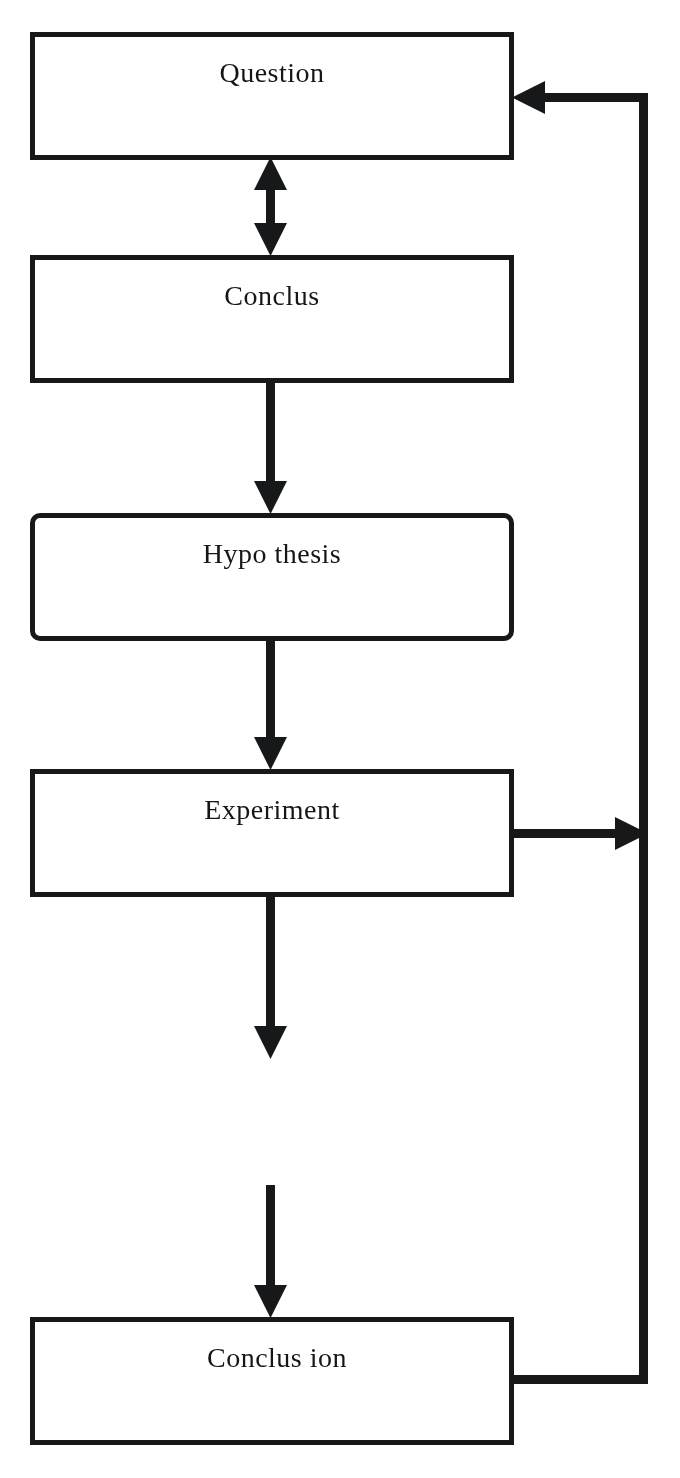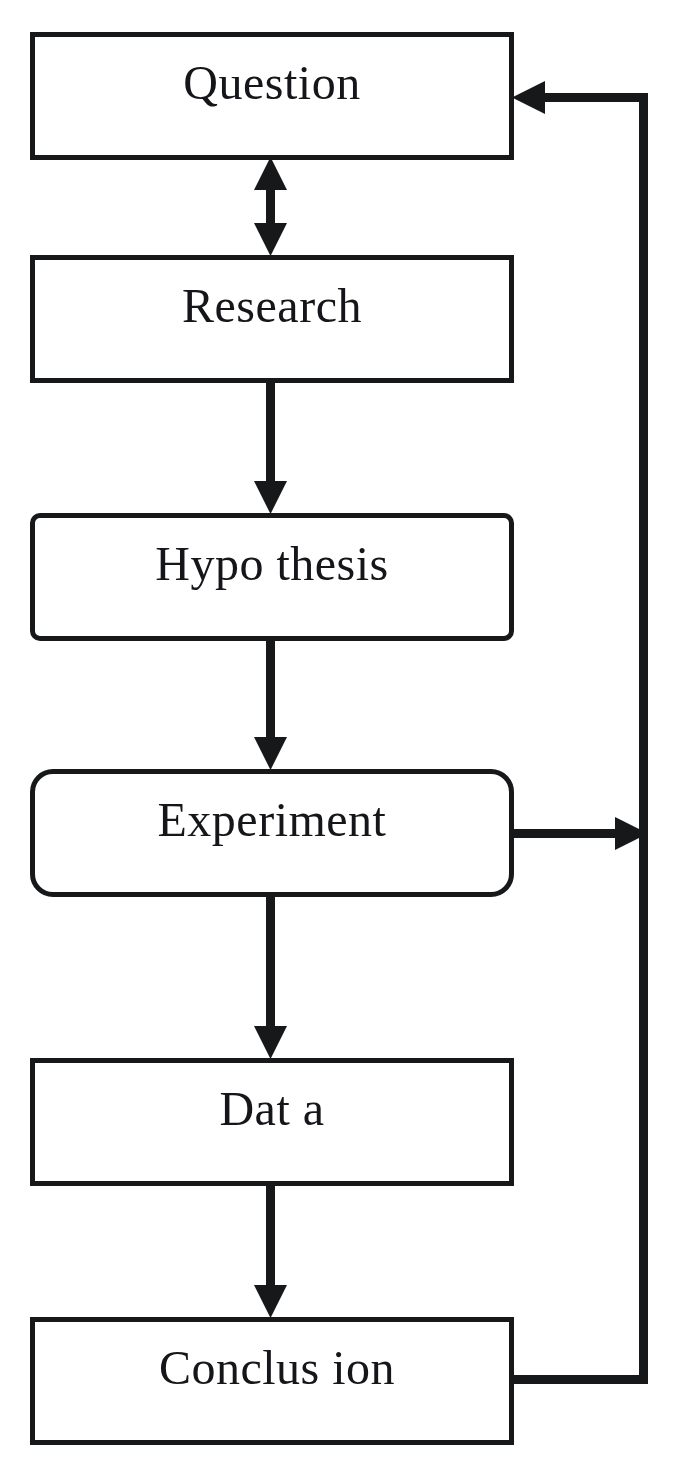--- a/index.html
+++ b/index.html
@@ -30,21 +30,21 @@
     position: absolute;
     box-sizing: border-box;
     background: #ffffff;
     border: 5px solid #17181a;
     display: flex;
     align-items: flex-start;
     justify-content: center;
   }
   .node-label {
     font-family: "Liberation Serif", "DejaVu Serif", serif;
-    font-size: 48px;
+    font-size: 28px;
     line-height: 1;
     color: #15161a;
     white-space: pre;
     letter-spacing: 0.5px;
     -webkit-font-smoothing: antialiased;
   }
 </style>
 </head>
 <body>
 
@@ -94,32 +94,29 @@
       <polygon points="648,833.5 615,817 615,850" fill="#17181a"></polygon>
     </g>
 
   </svg>
 
   <div class="node-box" style="left:30px; top:32px; width:484px; height:128px;">
     <span class="node-label" style="margin-top:22px;">Question</span>
   </div>
 
   <div class="node-box" style="left:30px; top:255px; width:484px; height:128px;">
-    <span class="node-label" style="margin-top:22px;">Research</span>
+    <span class="node-label" style="margin-top:22px;">Conclus</span>
   </div>
 
   <div class="node-box" style="left:30px; top:513px; width:484px; height:128px;border-radius:10px;">
     <span class="node-label" style="margin-top:22px;">Hypo thesis</span>
   </div>
 
-  <div class="node-box" style="left:30px; top:769px; width:484px; height:128px;border-radius:23px;">
+  <div class="node-box" style="left:30px; top:769px; width:484px; height:128px;">
     <span class="node-label" style="margin-top:22px;">Experiment</span>
   </div>
 
-  <div class="node-box" style="left:30px; top:1058px; width:484px; height:128px;">
-    <span class="node-label" style="margin-top:22px;">Dat a</span>
-  </div>
 
   <div class="node-box" style="left:30px; top:1317px; width:484px; height:128px;padding-left:10px;">
     <span class="node-label" style="margin-top:22px;">Conclus ion</span>
   </div>
 
 </div>
 
 </body></html>

